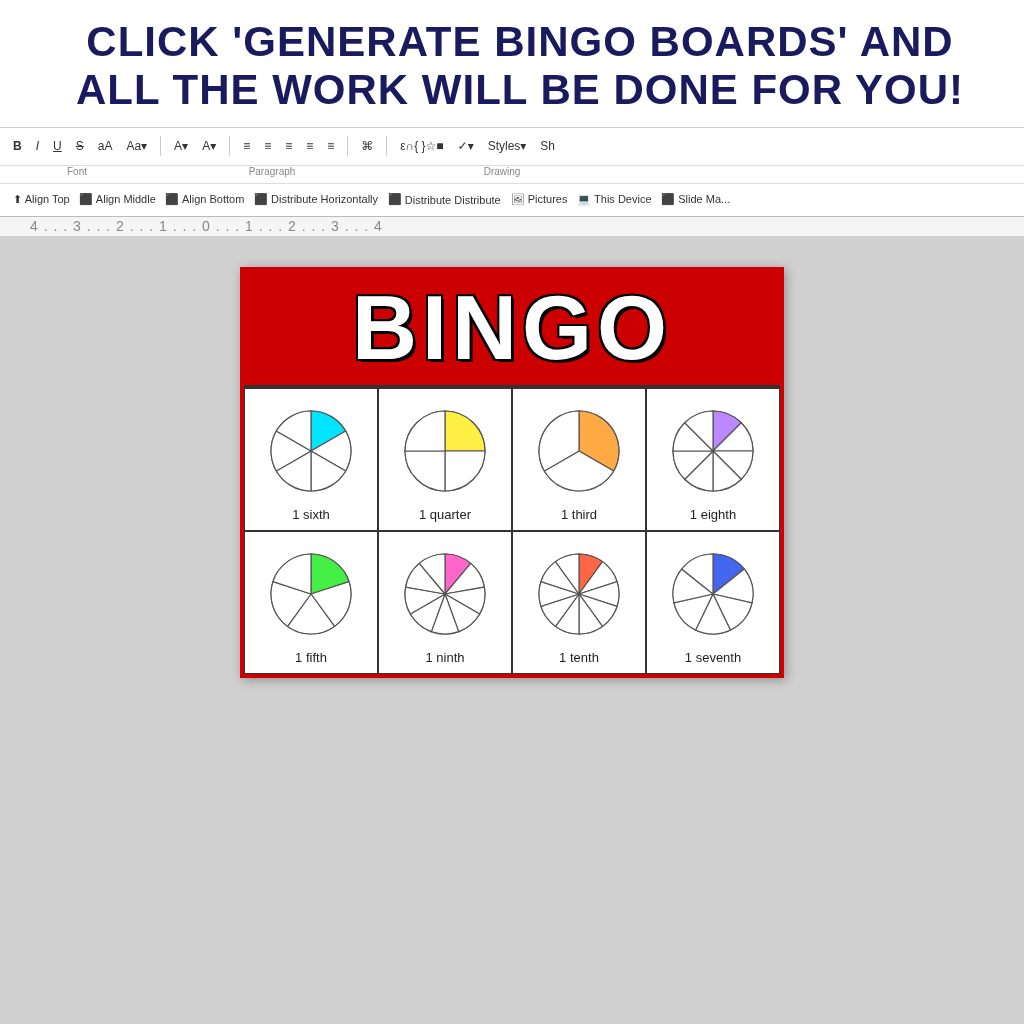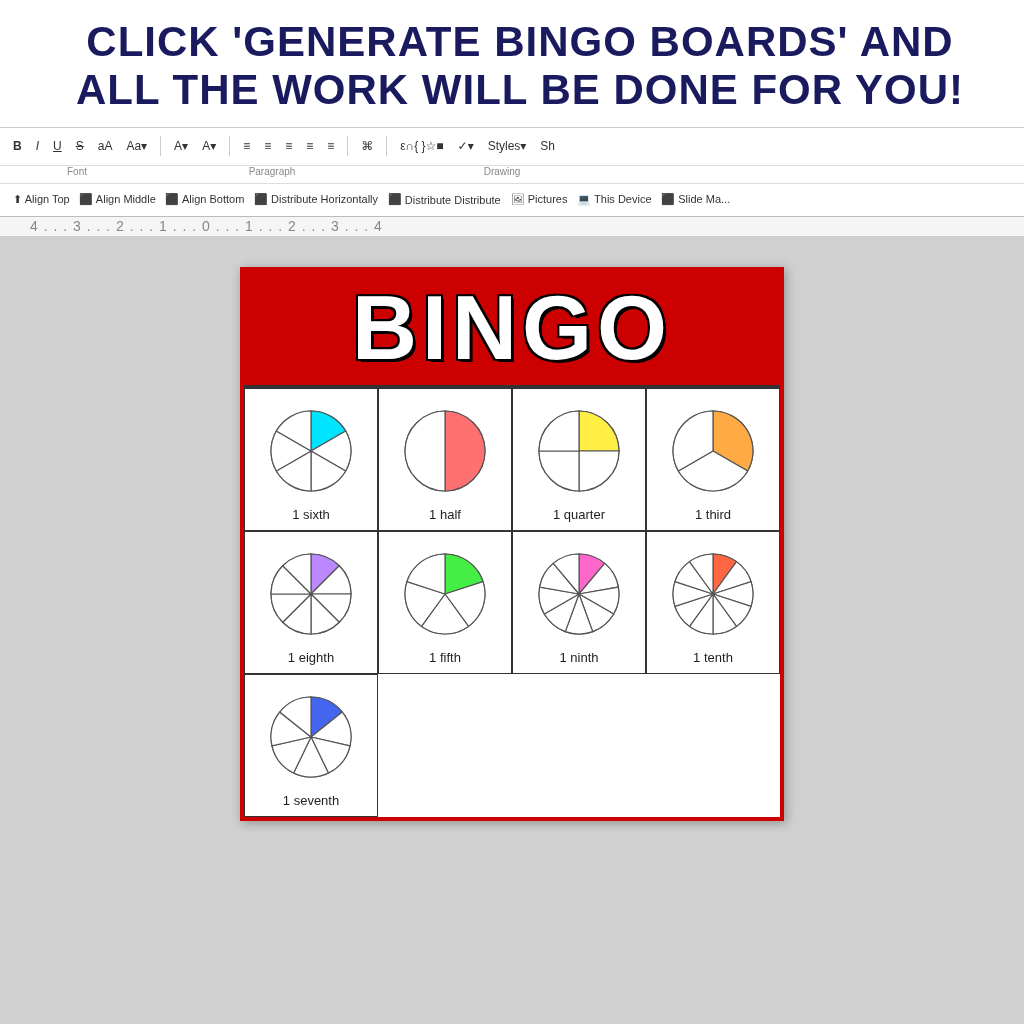--- a/index.html
+++ b/index.html
@@ -229,28 +229,20 @@
             <path d="M 50 50 L 84.64101615137756 70 A 40 40 0 0 1 50 90 Z" fill="white" stroke="#555" stroke-width="1.2"></path>
             <path d="M 50 50 L 50 90 A 40 40 0 0 1 15.35898384862245 70 Z" fill="white" stroke="#555" stroke-width="1.2"></path>
             <path d="M 50 50 L 15.35898384862245 70 A 40 40 0 0 1 15.358983848622458 29.999999999999996 Z" fill="white" stroke="#555" stroke-width="1.2"></path>
             <path d="M 50 50 L 15.358983848622458 29.999999999999996 A 40 40 0 0 1 49.99999999999999 10 Z" fill="white" stroke="#555" stroke-width="1.2"></path>
   </svg>
           <div class="bingo-cell-label">1 sixth</div>
         </div>
         <div class="bingo-cell">
           <svg class="pie-svg" viewBox="0 0 100 100">
     <circle cx="50" cy="50" r="40" fill="white" stroke="#555" stroke-width="1.2"></circle>
-    <path d="M 50 50 L 50 10 A 40 40 0 0 1 50 90 Z" fill="#ff7070" stroke="#555" stroke-width="1.2"></path>
-            <path d="M 50 50 L 50 90 A 40 40 0 0 1 49.99999999999999 10 Z" fill="white" stroke="#555" stroke-width="1.2"></path>
-  </svg>
-          <div class="bingo-cell-label">1 half</div>
-        </div>
-        <div class="bingo-cell">
-          <svg class="pie-svg" viewBox="0 0 100 100">
-    <circle cx="50" cy="50" r="40" fill="white" stroke="#555" stroke-width="1.2"></circle>
     <path d="M 50 50 L 50 10 A 40 40 0 0 1 90 50 Z" fill="#ffee44" stroke="#555" stroke-width="1.2"></path>
             <path d="M 50 50 L 90 50 A 40 40 0 0 1 50 90 Z" fill="white" stroke="#555" stroke-width="1.2"></path>
             <path d="M 50 50 L 50 90 A 40 40 0 0 1 10 50.00000000000001 Z" fill="white" stroke="#555" stroke-width="1.2"></path>
             <path d="M 50 50 L 10 50.00000000000001 A 40 40 0 0 1 49.99999999999999 10 Z" fill="white" stroke="#555" stroke-width="1.2"></path>
   </svg>
           <div class="bingo-cell-label">1 quarter</div>
         </div>
         <div class="bingo-cell">
           <svg class="pie-svg" viewBox="0 0 100 100">
     <circle cx="50" cy="50" r="40" fill="white" stroke="#555" stroke-width="1.2"></circle>

